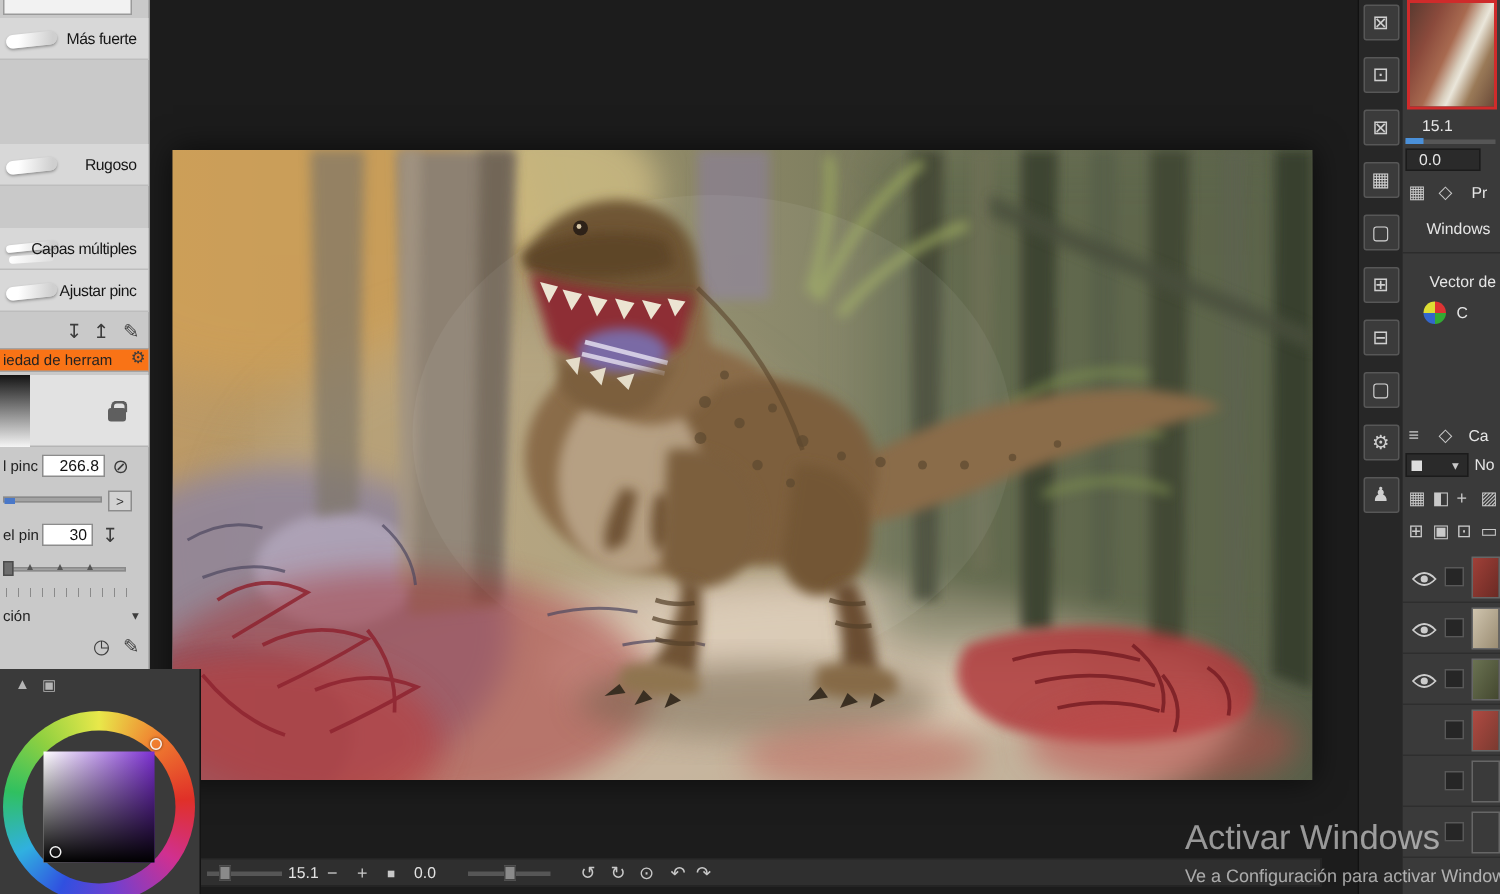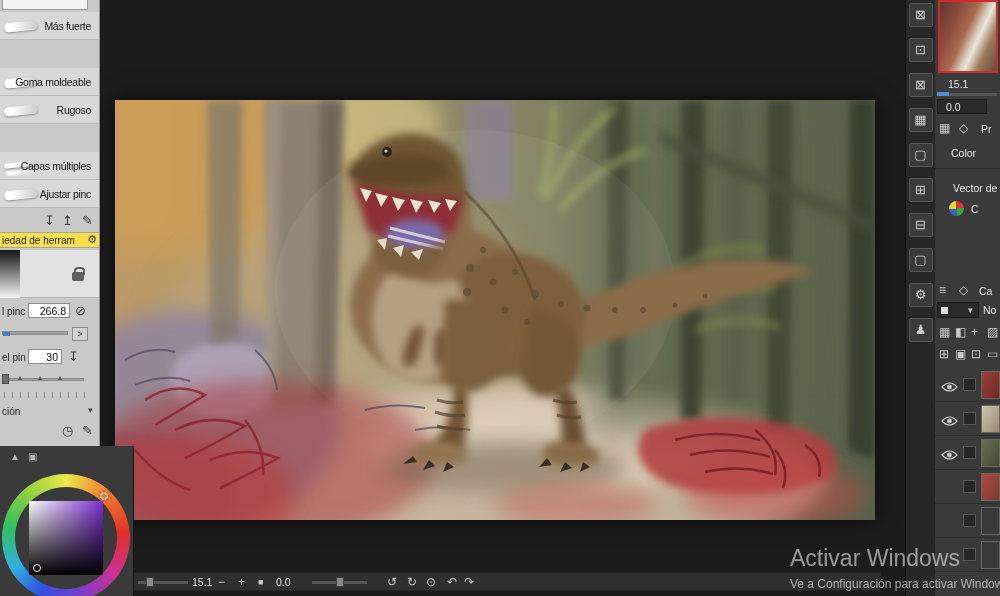--- a/index.html
+++ b/index.html
@@ -18,21 +18,21 @@
 .blabel{position:absolute;right:6px;top:7px;font-size:10.5px;letter-spacing:-0.3px;white-space:nowrap;color:#161616;padding:1px 3px}
 .blabel.selected{background:#bcd2ec;border:1px solid #6f94c0;top:6px}
 .lrow{position:absolute;left:0;width:100px}
 .ltext{font-size:10px;color:#222;white-space:nowrap}
 .vbox{position:absolute;background:#fff;border:1px solid #8c8c8c;font-size:10.5px;text-align:right;padding:1px 3px 0 0;height:15px;color:#111}
 .gly{color:#3c3c3c;font-size:13px;line-height:1}
 .track{position:absolute;height:4px;background:#a2a2a2;border:1px solid #8a8a8a}
 .tfill{position:absolute;height:4px;background:#4a78c8}
 .thandle{position:absolute;width:7px;height:10px;background:#6e6e6e;border:1px solid #4c4c4c}
 .sqbtn{position:absolute;width:16px;height:14px;background:#d2d2d2;border:1px solid #8c8c8c;font-size:9px;text-align:center;line-height:12px;color:#333}
-#tp-header{position:absolute;left:0;top:232px;width:100px;height:16px;background:#fde047;border-top:1px solid #a3a3a3;border-bottom:1px solid #a3a3a3}
+#tp-header{position:absolute;left:0;top:232px;width:100px;height:16px;background:#f97316;border-top:1px solid #a3a3a3;border-bottom:1px solid #a3a3a3}
 #preview-box{position:absolute;left:0;top:250px;width:100px;height:48px;background:#e2e2e2;border-bottom:1px solid #b5b5b5}
 #preview-grad{position:absolute;left:0;top:0;width:20px;height:48px;background:linear-gradient(180deg,#141414,#f5f5f5)}
 .lock{position:absolute;width:12px;height:9px;background:#5f5f5f;border-radius:2px}
 .lock:before{content:"";position:absolute;left:2px;top:-5px;width:7px;height:6px;border:2px solid #5f5f5f;border-bottom:none;border-radius:4px 4px 0 0}
 #ruler{position:absolute;left:4px;top:392px;width:82px;height:6px;background:repeating-linear-gradient(90deg,#8a8a8a 0 1px,transparent 1px 8px)}
 
 
 #color-panel{position:absolute;left:0;top:446px;width:134px;height:150px;background:#3a3a3a;border-right:1px solid #141414;overflow:hidden}
 #wheel{position:absolute;left:2px;top:28px;width:128px;height:128px;border-radius:50%;
 background:conic-gradient(from 0deg,#e8e84a,#f08030 40deg,#e03028 85deg,#d03090 125deg,#7040d0 170deg,#3050e0 205deg,#30b0e0 240deg,#30c060 280deg,#90d040 320deg,#e8e84a 360deg)}
@@ -272,26 +272,20 @@
 
   <aside id="left-panel">
     <div id="partial-item"></div>
 
     <div class="bitem" style="top:12px">
       <span class="chip">
           <span class="cap"></span>
         </span>
       <span class="blabel">Más fuerte</span>
     </div>
-    <div class="bitem" style="top:68px">
-      <span class="chip">
-          <span class="cap"></span>
-        </span>
-      <span class="blabel">Goma moldeable</span>
-    </div>
     <div class="bitem" style="top:96px">
       <span class="chip">
           <span class="cap"></span>
         </span>
       <span class="blabel">Rugoso</span>
     </div>
     <div class="bitem" style="top:152px">
       <span class="chip">
           <span class="cap" style="height:5px"></span>
           <span class="cap2"></span>
@@ -388,21 +382,21 @@
     <span class="bbtrack" style="left:2px;top:93px;width:60px;position:absolute"></span>
     <span style="position:absolute;left:2px;top:92px;width:12px;height:4px;background:#4a90d9"></span>
     <span class="rp-box" style="left:2px;top:99px;width:50px;height:15px">
         <span class="rp-text" style="left:8px;top:1px">0.0</span>
       </span>
 
     <span class="rp-gly" style="left:4px;top:122px">▦</span>
     <span class="rp-gly" style="left:24px;top:122px">◇</span>
     <span class="rp-text" style="left:46px;top:123px">Pr</span>
 
-    <span class="rp-text" style="left:16px;top:147px">Color</span>
+    <span class="rp-text" style="left:16px;top:147px">Windows</span>
     <div class="divider" style="top:168px"></div>
 
     <span class="rp-text" style="left:18px;top:182px">Vector de</span>
     <span style="position:absolute;left:14px;top:201px;width:15px;height:15px;border-radius:50%;background:conic-gradient(#d33 0 90deg,#3a3 90deg 180deg,#36c 180deg 270deg,#dd3 270deg 360deg)"></span>
     <span class="rp-text" style="left:36px;top:203px">C</span>
 
     <span class="rp-gly" style="left:4px;top:284px">≡</span>
     <span class="rp-gly" style="left:24px;top:284px">◇</span>
     <span class="rp-text" style="left:44px;top:285px">Ca</span>
 

